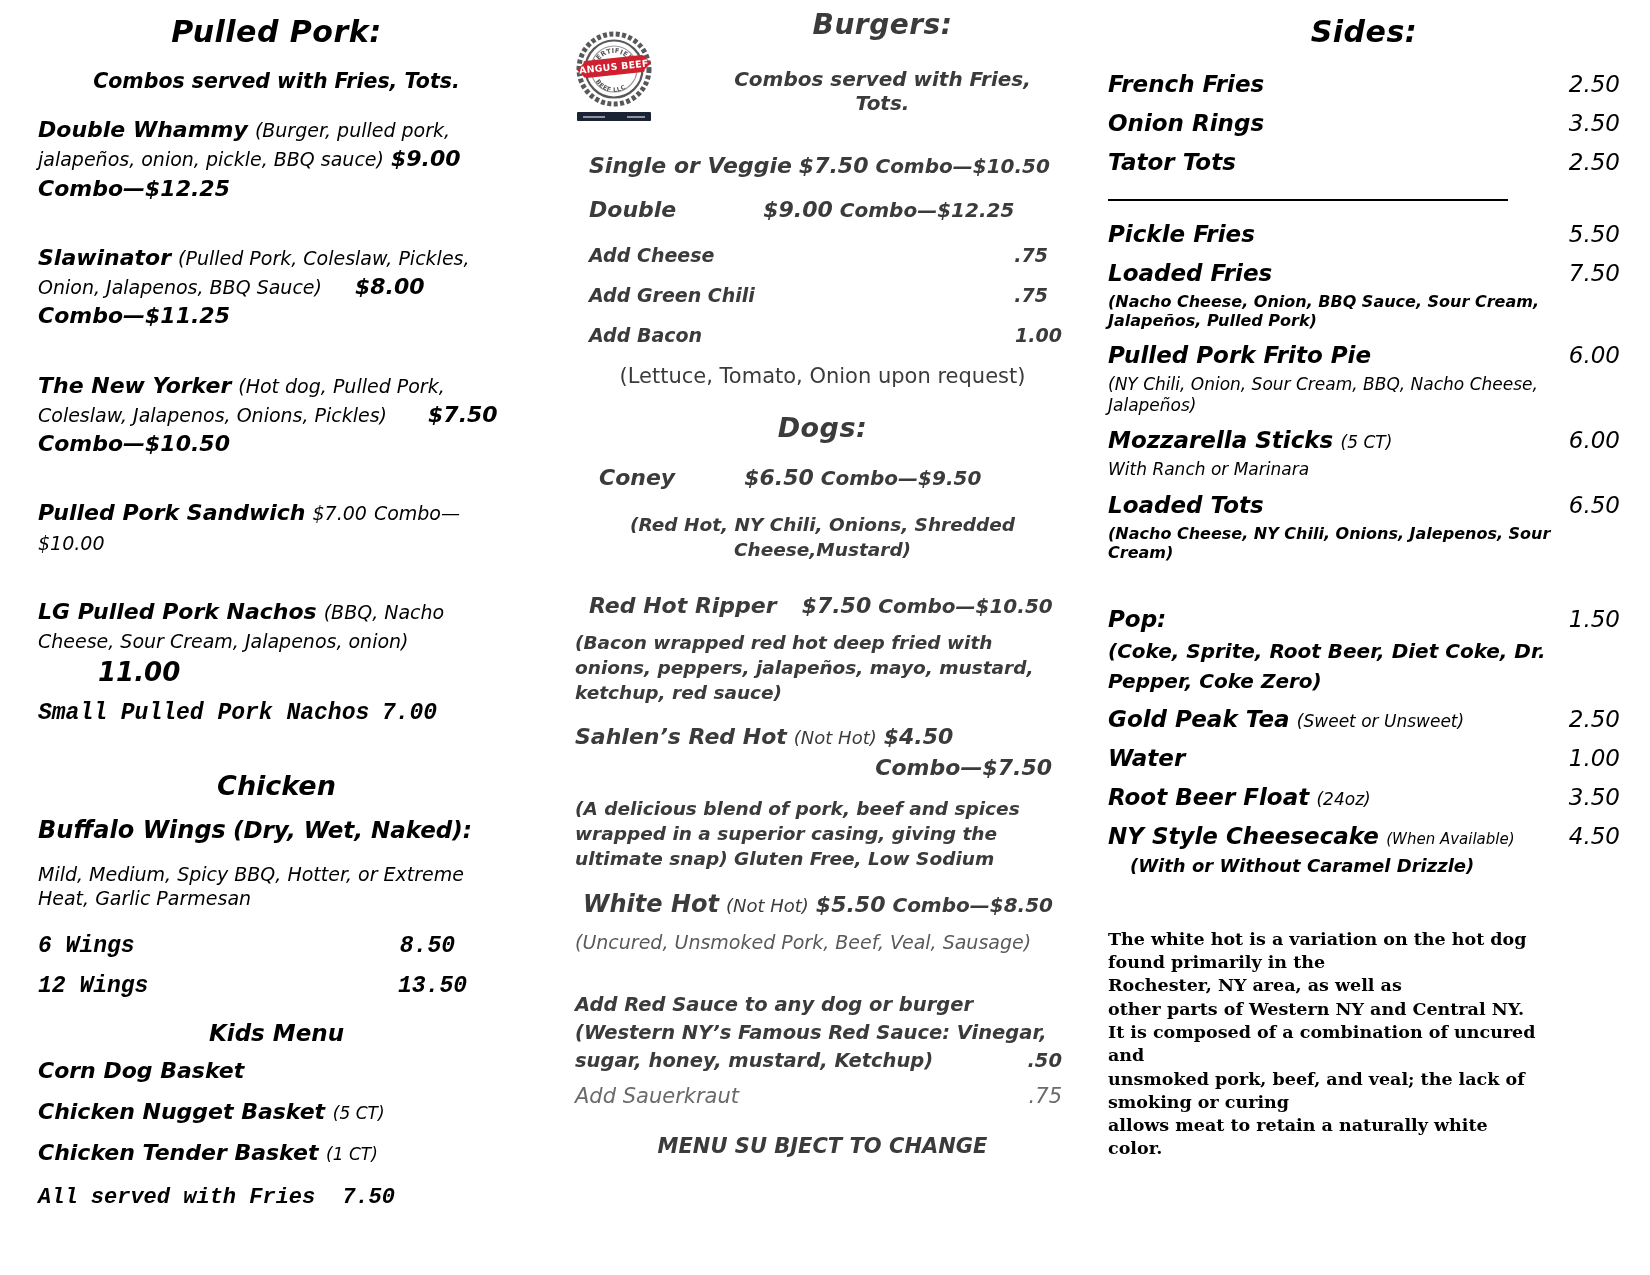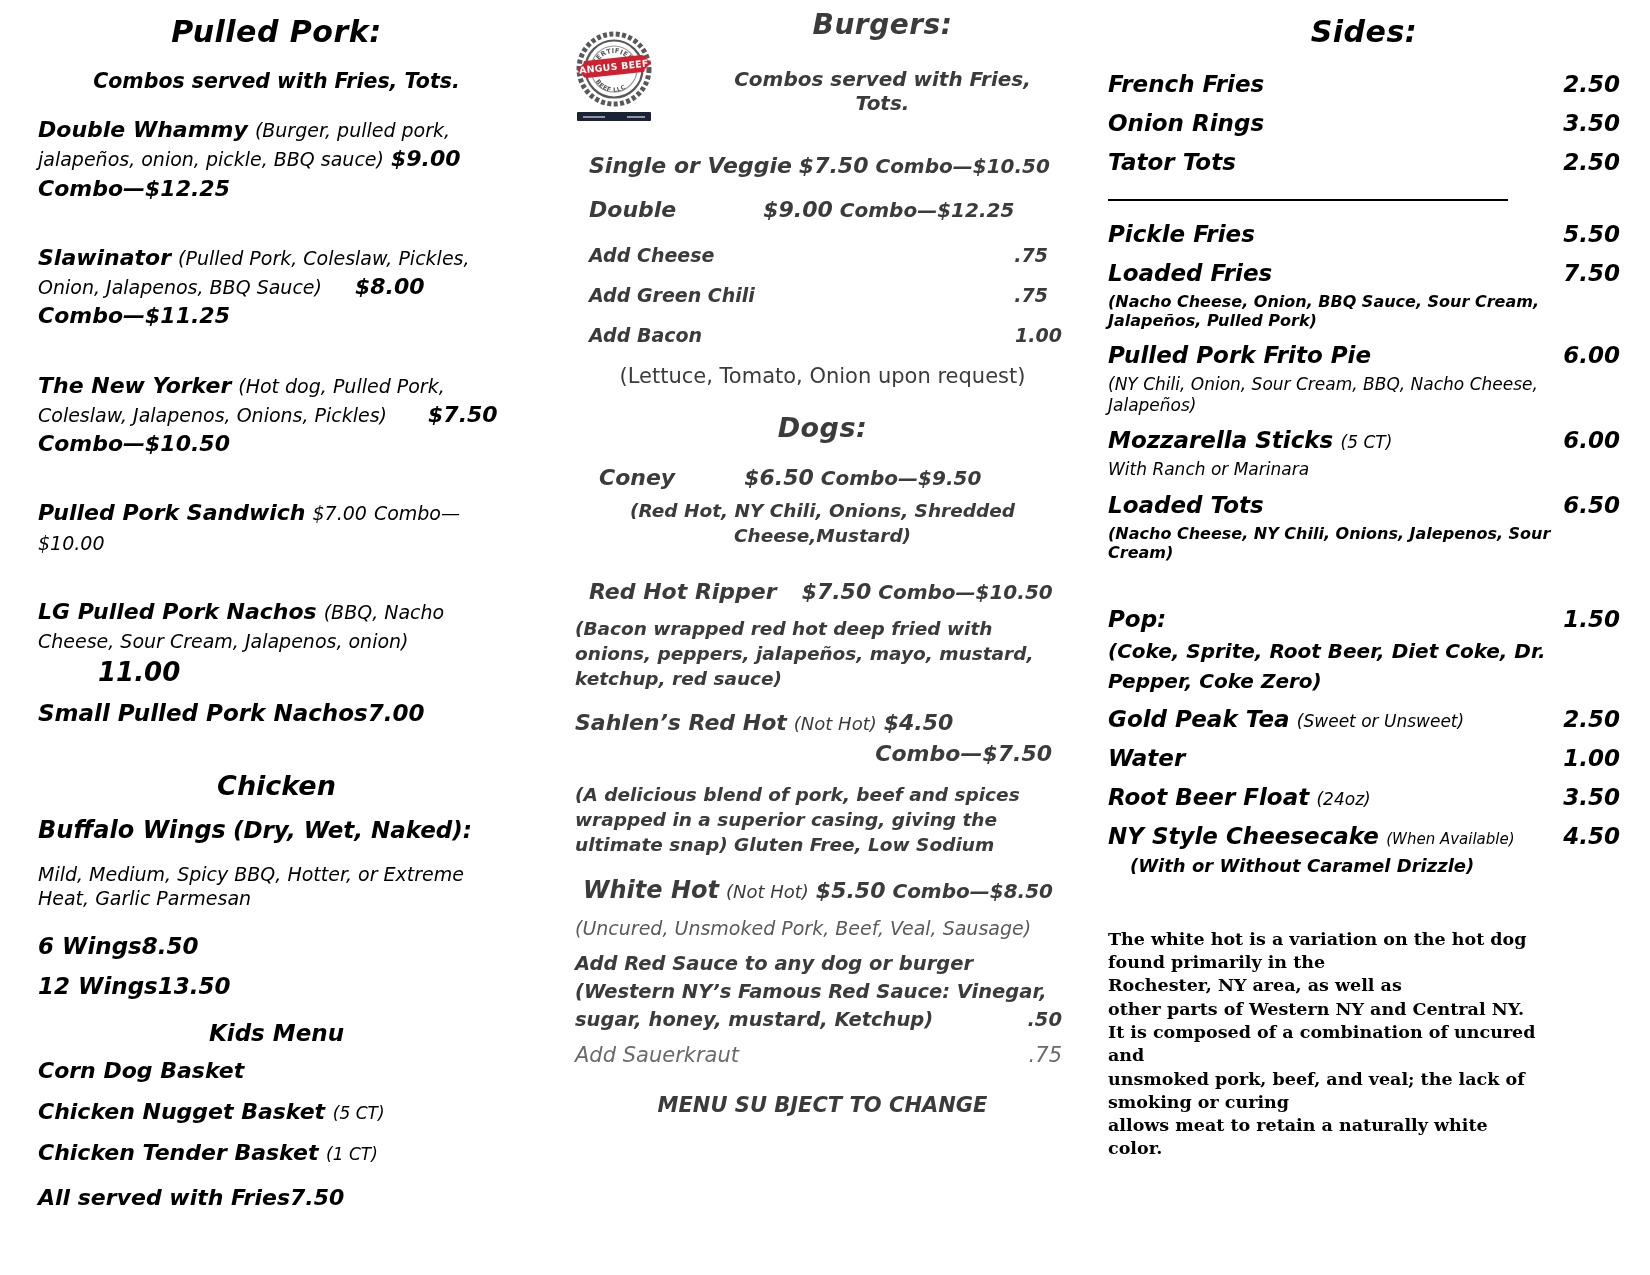--- a/index.html
+++ b/index.html
@@ -55,25 +55,26 @@
     line-height: 1.33;
     margin: 0 0 6px 0;
   }
   .item .nm { font-weight: bold; }
   .item .desc { font-weight: normal; font-size: 19px; }
   .item .price { font-weight: bold; }
   .gap-lg { margin-bottom: 40px; }
 
   .row {
     display: flex;
-    justify-content: flex-start;
+    justify-content: space-between;
     align-items: baseline;
     font-style: italic;
     font-size: 22px;
     line-height: 1.5;
+    font-family: Liberation Mono, monospace;
   }
   .row .lbl { font-weight: bold; }
   .row .val { font-weight: bold; white-space: nowrap; }
 
   .note {
     font-style: italic;
     font-size: 18px;
     line-height: 1.25;
     margin: 2px 0 8px 0;
   }
@@ -134,21 +135,21 @@
     margin-top: -8px;
   }
 
   
   .rrow {
     display: flex; justify-content: space-between; align-items: baseline;
     font-style: italic; font-size: 23px; margin-bottom: 13px;
   }
   .rrow .lbl { font-weight: bold; }
   .rrow .ct { font-weight: normal; font-size: 17px; }
-  .rrow .val { font-weight: bold; white-space: nowrap; }
+  .rrow .val { font-weight: normal; white-space: nowrap; }
   .divider {
     border: none; border-top: 2.5px solid #000;
     margin: 24px 0 20px 0; width: 400px;
   }
   .rnote { font-style: italic; font-size: 16px; line-height: 1.2; margin: 0 0 12px 0; }
   .rnote.b { font-weight: bold; }
   .rnote.m { font-size: 17px; }
   .pop-desc {
     font-style: italic; font-weight: bold; font-size: 20px;
     line-height: 1.5; margin: 2px 0 10px 0;
@@ -324,21 +325,21 @@
     </div>
     <div class="addrow" style="padding-right:8px">
       <span>Add Bacon</span>
       <span>1.00</span>
     </div>
 
     <div class="paren-line">(Lettuce, Tomato, Onion upon request)</div>
 
     <div class="sec-head gray" style="font-size:27px;margin-bottom:20px">Dogs:</div>
 
-    <div class="mid-item" style="padding-left:24px;margin-bottom:6px">
+    <div class="mid-item" style="padding-left:24px;margin-bottom:20px">
       <span class="nm">Coney</span>
       <span class="price" style="padding-left:62px">$6.50</span>
       <span style="font-weight:bold;font-size:20px">Combo—$9.50</span>
     </div>
     <div class="dog-center" style="padding:0 24px">(Red Hot, NY Chili, Onions, Shredded Cheese,Mustard)</div>
 
     <div class="mid-item" style="padding-left:14px;margin-bottom:10px">
       <span class="nm">Red Hot Ripper</span>
       <span class="price" style="padding-left:18px">$7.50</span>
       <span style="font-weight:bold;font-size:20px">Combo—$10.50</span>
@@ -354,21 +355,21 @@
       <span class="price">Combo—$7.50</span>
     </div>
     <div class="dog-note">(A delicious blend of pork, beef and spices wrapped in a superior casing, giving the ultimate snap) Gluten Free, Low Sodium</div>
 
     <div class="mid-item" style="padding-left:8px;margin-bottom:10px;margin-top:8px">
       <span class="nm" style="font-size:24px">White Hot</span>
       <span style="font-size:18px">(Not Hot)</span>
       <span class="price">$5.50</span>
       <span style="font-weight:bold;font-size:20px">Combo—$8.50</span>
     </div>
-    <div class="dog-note light" style="font-size:19px;margin-bottom:8px">(Uncured, Unsmoked Pork, Beef, Veal, Sausage)</div>
+    <div class="dog-note light" style="font-size:19px;margin-bottom:35px">(Uncured, Unsmoked Pork, Beef, Veal, Sausage)</div>
 
     <div class="dog-note" style="font-size:19.5px;line-height:1.45;position:relative">
       <span>Add Red Sauce to any dog or burger (Western NY’s Famous Red Sauce: Vinegar, sugar, honey, mustard, Ketchup)</span>
       <span style="position:absolute;right:8px;bottom:0">.50</span>
     </div>
 
     <div class="kraut" style="padding-right:8px">
       <span>Add Sauerkraut</span>
       <span>.75</span>
     </div>

